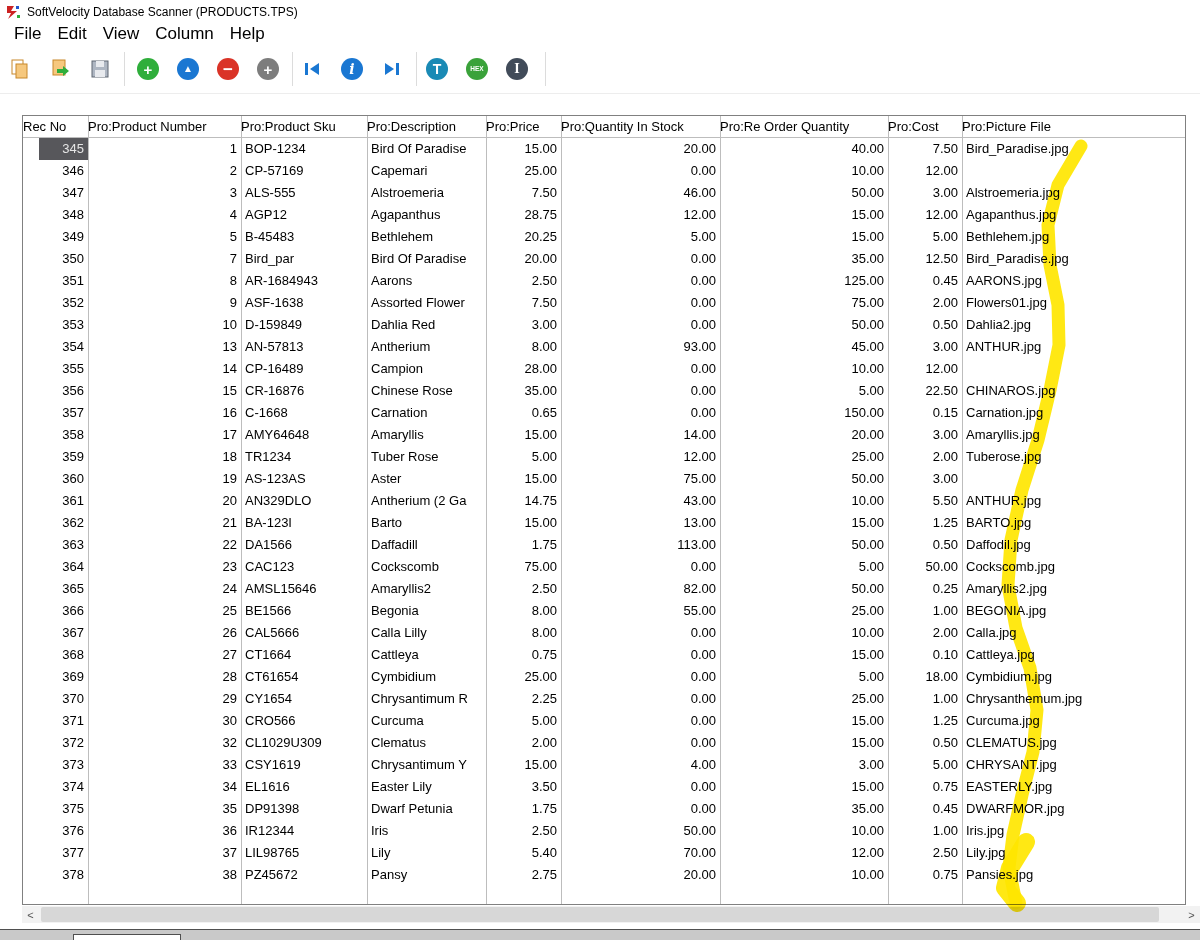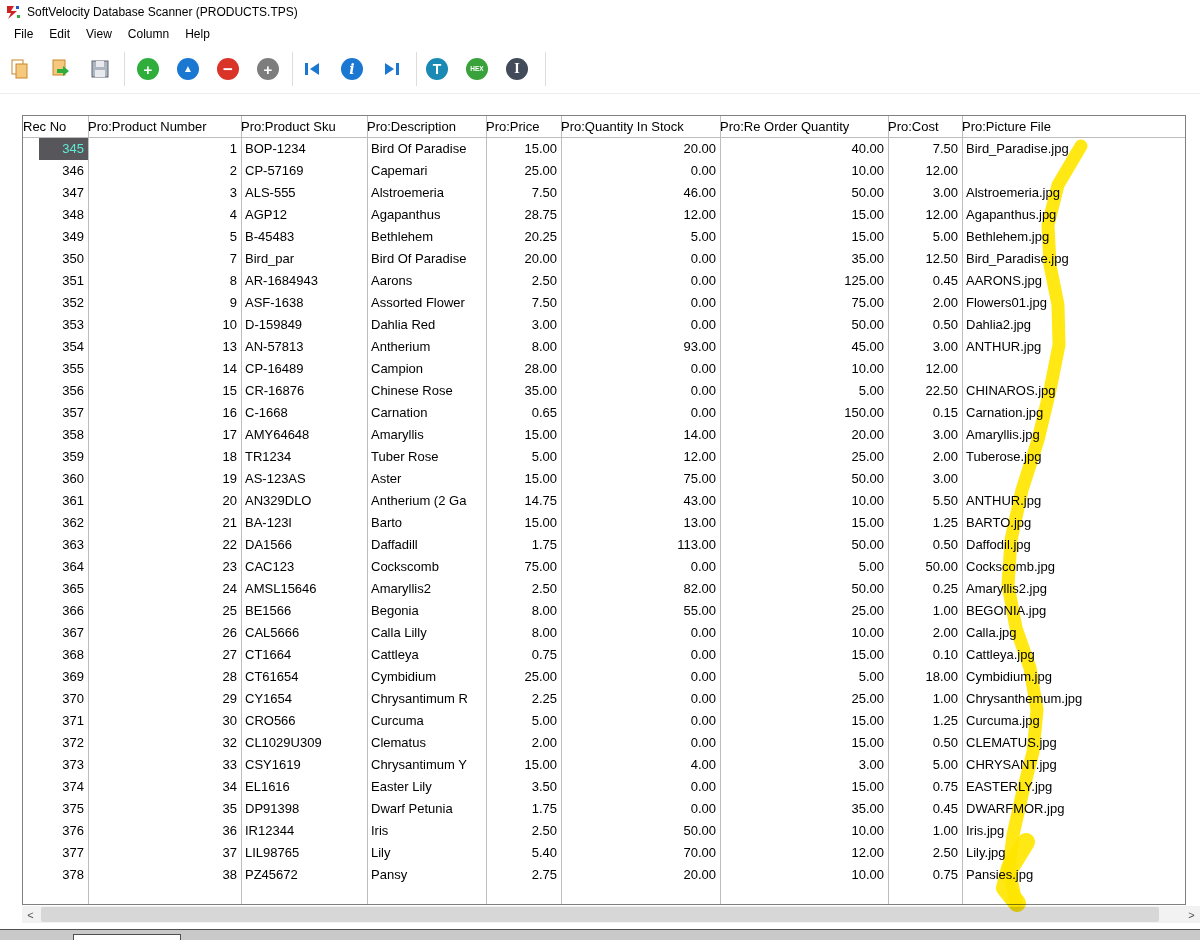--- a/index.html
+++ b/index.html
@@ -7,21 +7,21 @@
               font-family:"Liberation Sans", sans-serif; color:#000; }
   .window { position:relative; width:1200px; height:940px; background:#fff; }
 
   
   .titlebar { position:absolute; left:0; top:0; width:100%; height:24px;
               display:flex; align-items:center; gap:6px; padding-left:5px; font-size:12px; }
   .app-icon { width:16px; height:16px; flex:0 0 16px; }
 
   
   .menubar { position:absolute; left:0; top:24px; width:100%; height:20px;
-             display:flex; align-items:center; padding-left:6px; font-size:12px; }
+             display:flex; align-items:center; padding-left:6px; font-size:17px; }
   .menu-item { padding:2px 8px; cursor:default; }
 
   
   .toolbar { position:absolute; left:0; top:44px; width:100%; height:50px;
              border-bottom:1px solid #ededed; }
   .tbtn { position:absolute; top:13px; width:24px; height:24px;
           display:flex; align-items:center; justify-content:center; }
   .tsep { position:absolute; top:8px; width:1px; height:34px; background:#dcdcdc; }
   .circle { width:22px; height:22px; border-radius:50%; color:#fff; font-weight:bold;
             display:flex; align-items:center; justify-content:center; font-size:15px; line-height:1; }
@@ -43,21 +43,21 @@
   .grid-header { display:grid; grid-template-columns:65px 153px 126px 119px 75px 159px 168px 74px minmax(0,1fr);
                  height:22px; line-height:22px; border-bottom:1px solid #bdbdbd;
                  position:relative; background:#fff; }
   .hcell { text-align:left; white-space:nowrap; overflow:hidden; }
   .grid-body { position:relative; }
   .grid-row { display:grid; grid-template-columns:65px 153px 126px 119px 75px 159px 168px 74px minmax(0,1fr);
               height:22px; line-height:22px; }
   .cell { padding:0 4px; white-space:nowrap; overflow:hidden; }
   .cell.right { text-align:right; }
   .cell.left  { text-align:left; }
-  .cell.selected { background:var(--selected-bg); color:#5eead4;margin-left:16px; }
+  .cell.selected { background:var(--selected-bg); color:#e5e5e5;margin-left:16px; }
 
   
   .hscroll { position:absolute; left:22px; top:906px; width:1178px; height:17px;
              background:#f2f2f2; display:flex; align-items:center; }
   .scroll-arrow { width:17px; height:17px; display:flex; align-items:center; justify-content:center;
                   font-size:11px; color:#555; background:#f2f2f2; flex:0 0 17px; }
   .scroll-thumb { position:absolute; left:19px; top:1px; width:1118px; height:15px;
                   background:#d7d7d7; border-radius:2px; }
   .scroll-arrow.right { position:absolute; right:0; top:0; }
 

